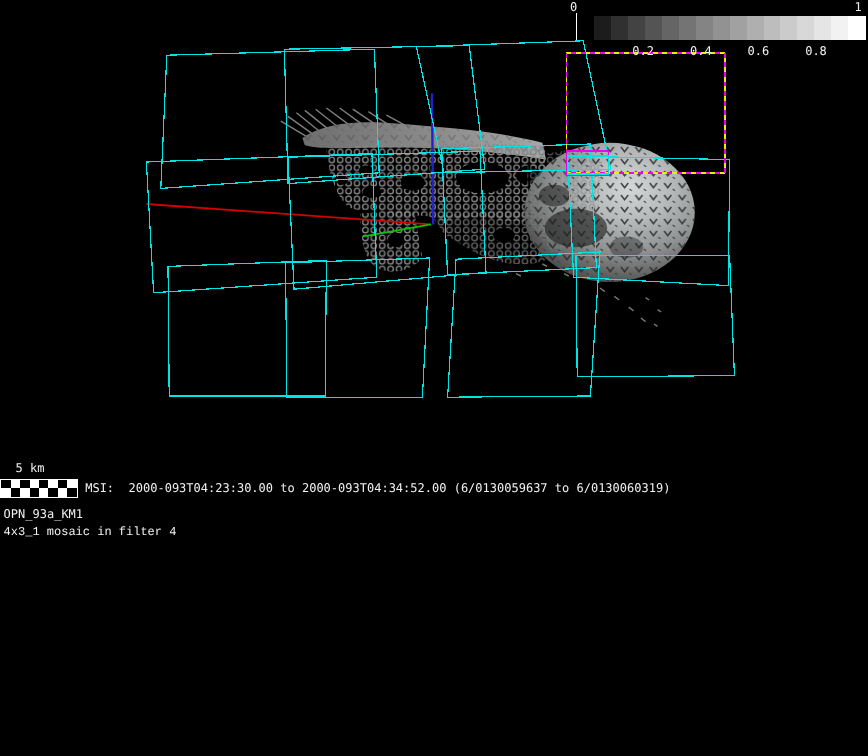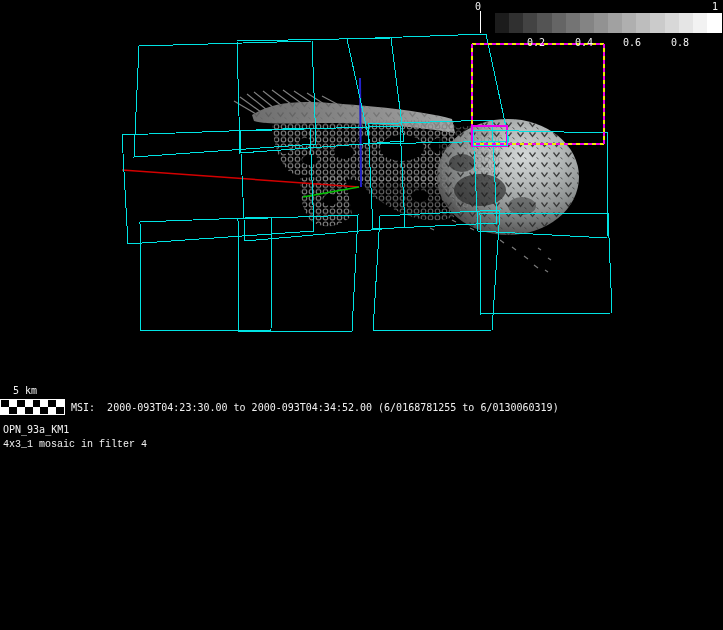--- a/index.html
+++ b/index.html
@@ -145,16 +145,16 @@
         <rect x="40.38" y="407" width="8" height="7" fill="#000"></rect>
         <rect x="48.25" y="407" width="8" height="7" fill="#fff"></rect>
         <rect x="56.13" y="407" width="8" height="7" fill="#000"></rect>
         <rect x="0.5" y="399.5" width="64" height="15" fill="none" stroke="#fff" stroke-width="1"></rect>
       </g>
   </svg>
 
   <div class="txt" style="left:475px;top:1px;">0</div>
   <div class="txt" style="left:712px;top:1px;">1</div>
   <div class="txt" style="left:13px;top:385px;text-align:center;">5 km</div>
-  <div class="txt" style="left:71px;top:402px;">MSI:  2000-093T04:23:30.00 to 2000-093T04:34:52.00 (6/0168781255 to 6/0130060319)</div>
+  <div class="txt" style="left:71px;top:402px;">MSI:  2000-093T04:23:30.00 to 2000-093T04:34:52.00 (6/0130059637 to 6/0130060319)</div>
   <div class="txt" style="left:3px;top:424px;">OPN_93a_KM1</div>
   <div class="txt" style="left:3px;top:439px;font-family:Liberation Mono, monospace;">4x3_1 mosaic in filter 4</div>
 </div>
 
 </body></html>

